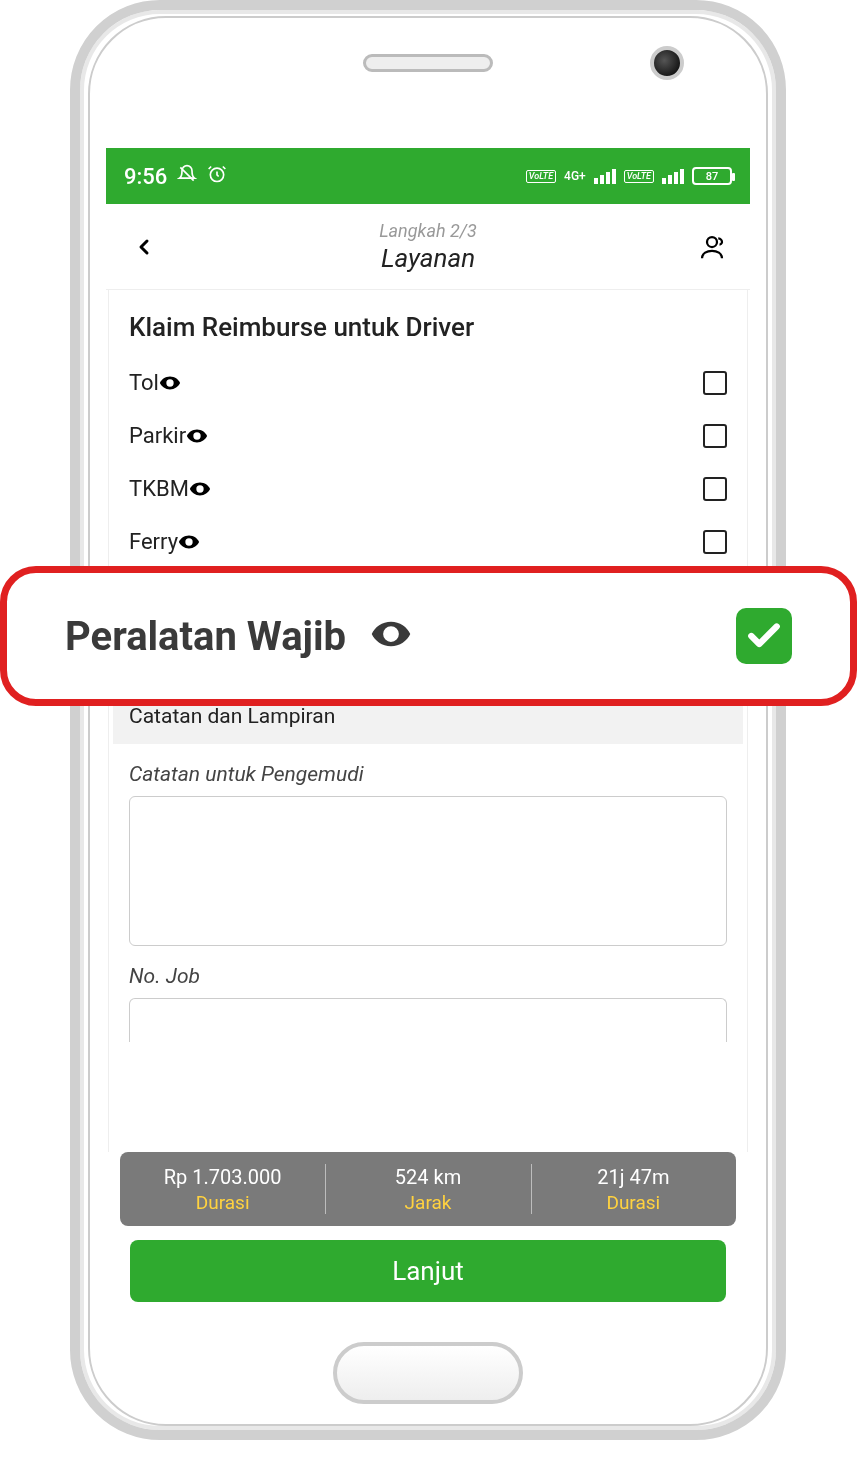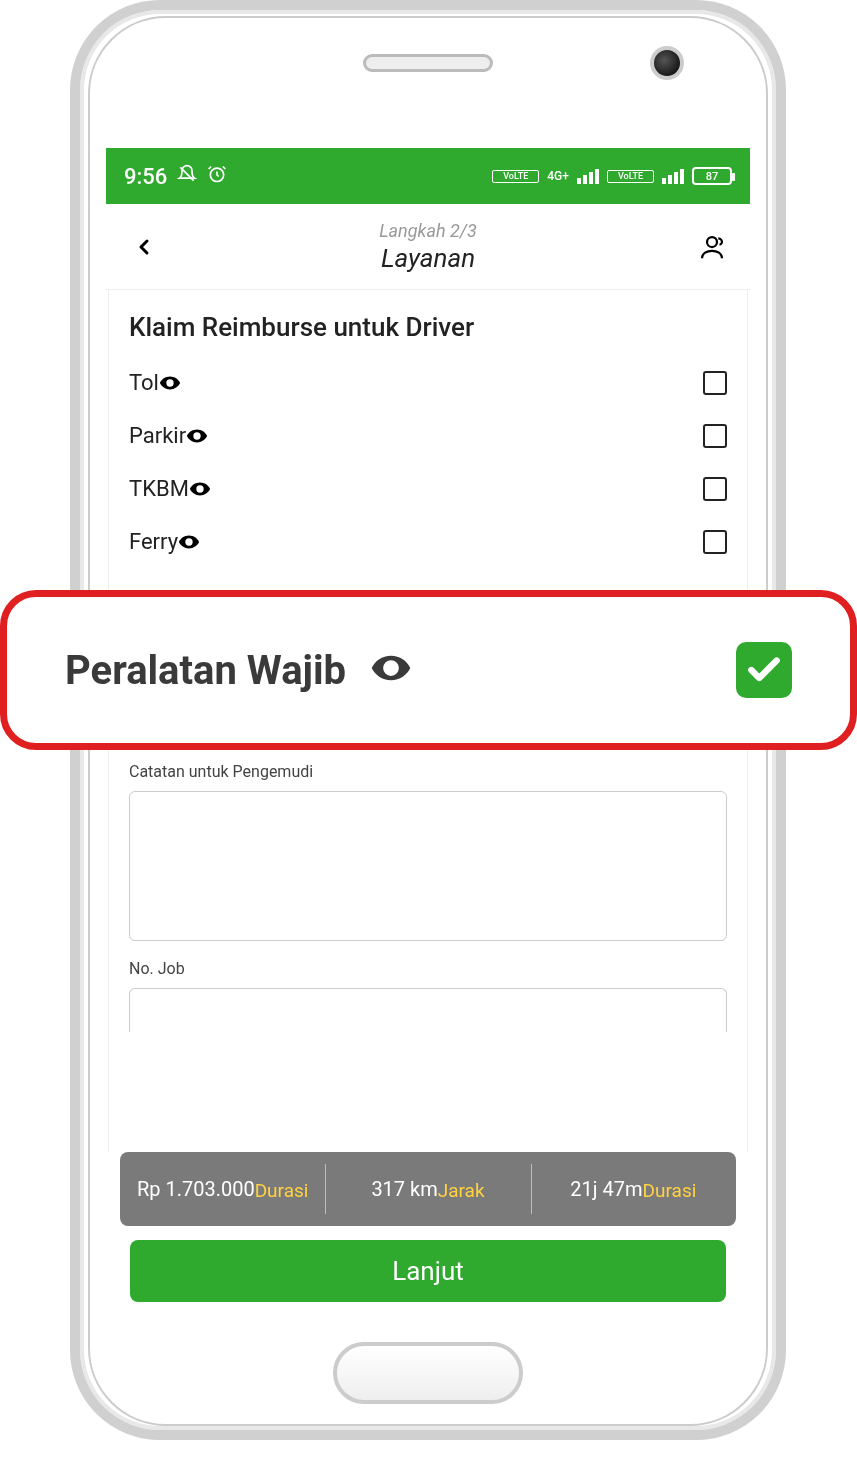--- a/index.html
+++ b/index.html
@@ -92,21 +92,21 @@
     font-weight: 500;
   }
   .status-left { display: flex; align-items: center; gap: 10px; }
   .status-right { display: flex; align-items: center; gap: 8px; font-size: 16px; }
   .sig-bars { display: inline-flex; align-items: flex-end; gap: 2px; }
   .sig-bars span { width: 4px; background: #fff; display: inline-block; }
   .sig-bars span:nth-child(1){height:6px;}
   .sig-bars span:nth-child(2){height:9px;}
   .sig-bars span:nth-child(3){height:12px;}
   .sig-bars span:nth-child(4){height:15px;}
-  .vo-badge { border:1px solid #fff; font-size:9px; padding:1px 10px; border-radius:2px; line-height:1;}
+  .vo-badge { border:1px solid #fff; font-size:9px; padding:1px 2px; border-radius:2px; line-height:1;font-style:italic;}
   .battery { border:2px solid #fff; border-radius:4px; width:40px; height:18px; position:relative; display:flex; align-items:center; justify-content:center; font-size:11px; }
   .battery::after { content:""; position:absolute; right:-5px; top:4px; width:3px; height:8px; background:#fff; border-radius:1px;}
 
   
   .app-header {
     height: 86px;
     display: flex;
     align-items: center;
     padding: 0 16px;
     border-bottom: 1px solid #eee;
@@ -123,31 +123,31 @@
   .section-title { font-size:26px; font-weight:500; color:#222; padding:22px 16px 14px; }
   .section-title.gray { background:#f2f2f2; font-weight:400; font-size:21px; padding:16px;}
   .reimburse-row {
     display:flex; align-items:center; justify-content:space-between;
     padding:14px 16px;
   }
   .row-left { display:flex; align-items:center; font-size:22px; color:#222;}
   .eye-icon { display:inline-flex; }
   .checkbox { width:24px; height:24px; border:2.5px solid #222; border-radius:3px; cursor:pointer;}
 
-  .field-label { font-size:16px; color:#444; padding:18px 16px 10px;}
+  .field-label { font-size:21px; color:#444; padding:18px 16px 10px;font-style:italic;}
   .textarea { margin:0 16px; border:1px solid #ccc; border-radius:6px; height:150px;}
   .input-single { margin:0 16px; border:1px solid #ccc; border-radius:6px; height:44px; border-bottom:none; border-bottom-left-radius:0; border-bottom-right-radius:0;}
 
   
   .highlight-overlay {
     position:absolute;
     left:0;
     right:0;
-    top:590px;
-    height:160px;
+    top:566px;
+    height:140px;
     background:#fff;
     border:7px solid #e02020;
     border-radius:36px;
     display:flex;
     align-items:center;
     justify-content:space-between;
     padding:0 58px;
     z-index:50;
   }
   .overlay-left { display:flex; align-items:center; gap:24px;}
@@ -159,21 +159,21 @@
   .summary-bar {
     background:#7a7a7a;
     border-radius:8px;
     display:flex;
     height:74px;
     margin:0 14px 14px;
   }
   .summary-cell {
     flex:1;
     display:flex;
-    flex-direction:row;
+    flex-direction:column;
     align-items:center;
     justify-content:center;
     color:#fff;
     position:relative;
   }
   .summary-cell + .summary-cell::before {
     content:"";
     position:absolute;
     left:0; top:12px; bottom:12px;
     width:1px; background:rgba(255,255,255,0.5);
@@ -325,21 +325,21 @@
       <div class="input-single"></div>
     </div>
 
     <div style="position:absolute; left:0; right:0; bottom:0; background:#fff; padding-bottom:12px;">
       <div class="summary-bar">
         <div class="summary-cell">
           <div class="summary-value">Rp 1.703.000</div>
           <div class="summary-label">Durasi</div>
         </div>
         <div class="summary-cell">
-          <div class="summary-value">317 km</div>
+          <div class="summary-value">524 km</div>
           <div class="summary-label">Jarak</div>
         </div>
         <div class="summary-cell">
           <div class="summary-value">21j 47m</div>
           <div class="summary-label">Durasi</div>
         </div>
       </div>
       <div class="continue-btn">Lanjut</div>
     </div>
 

